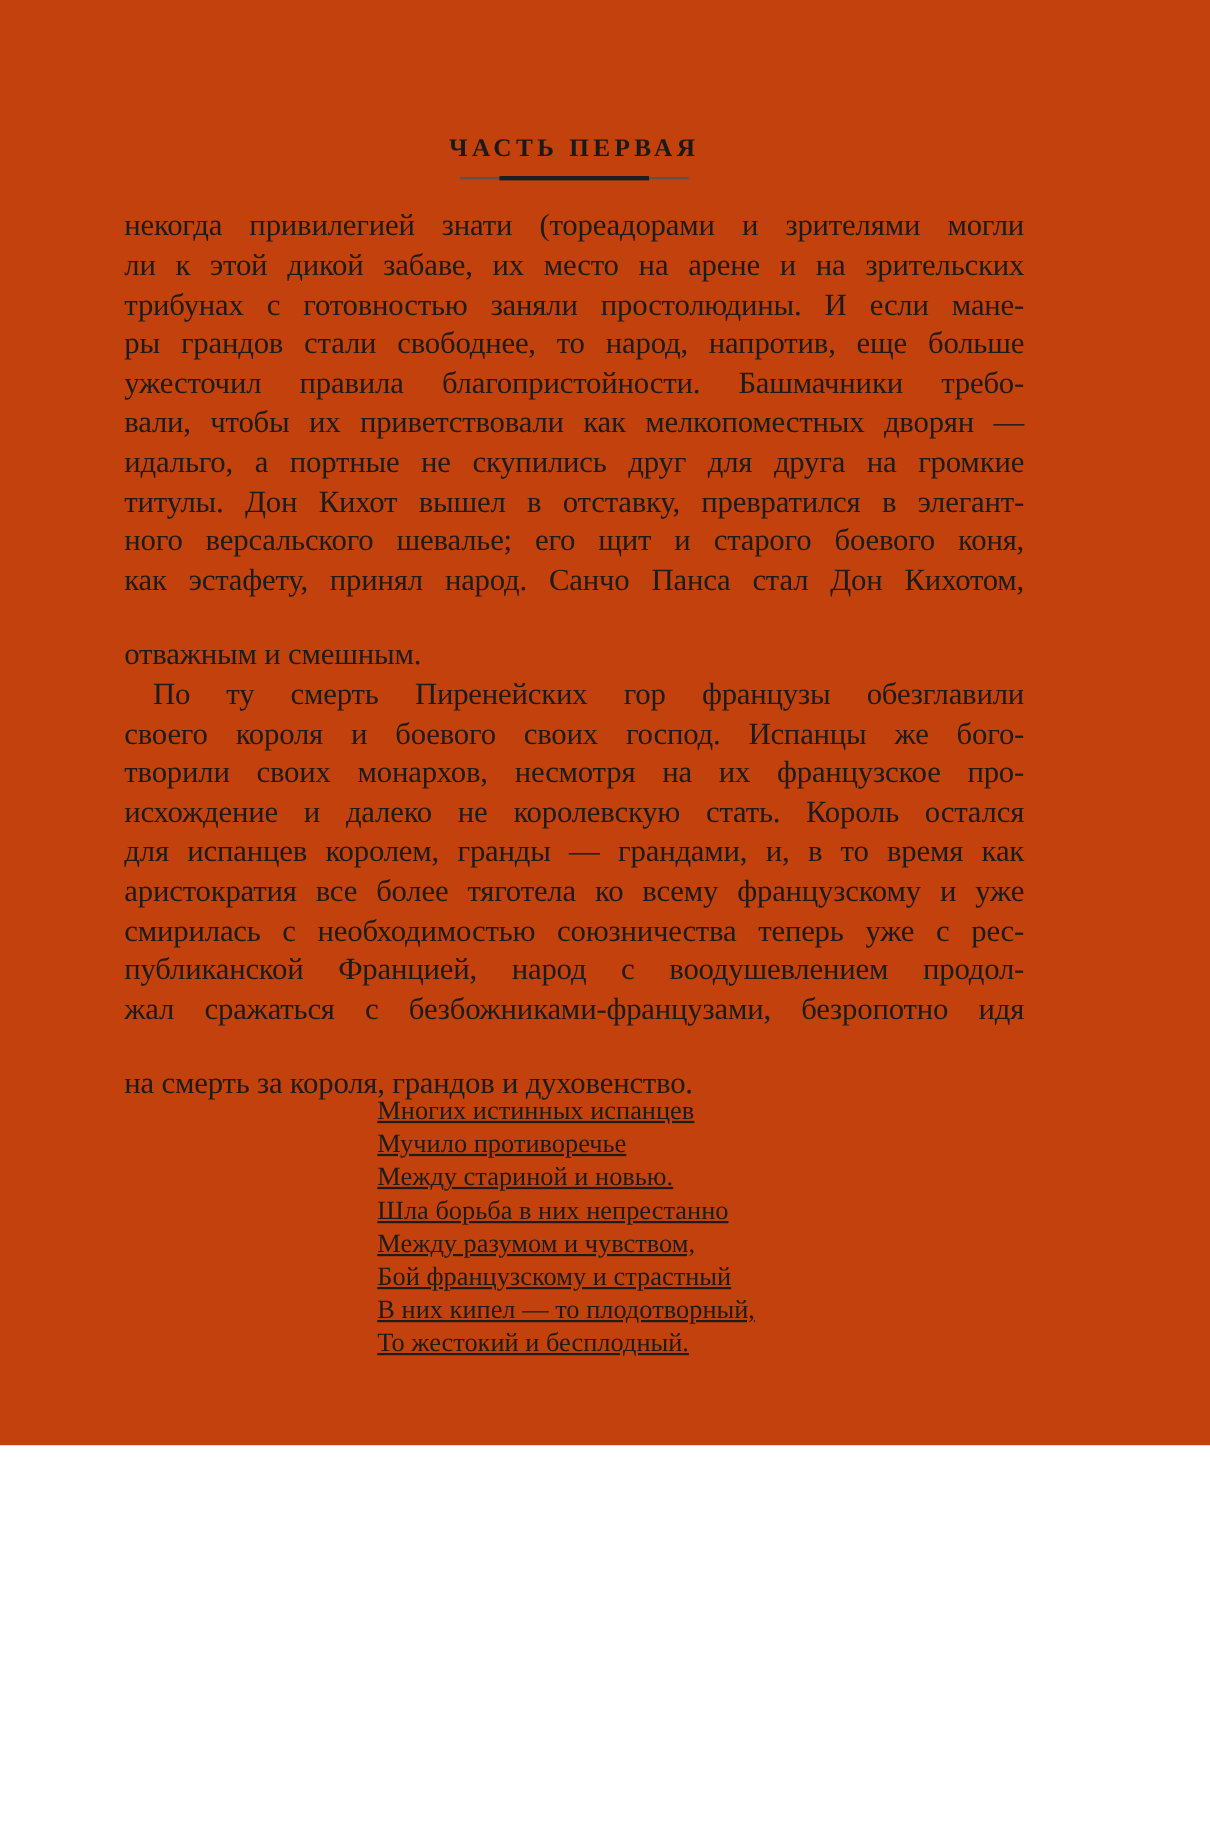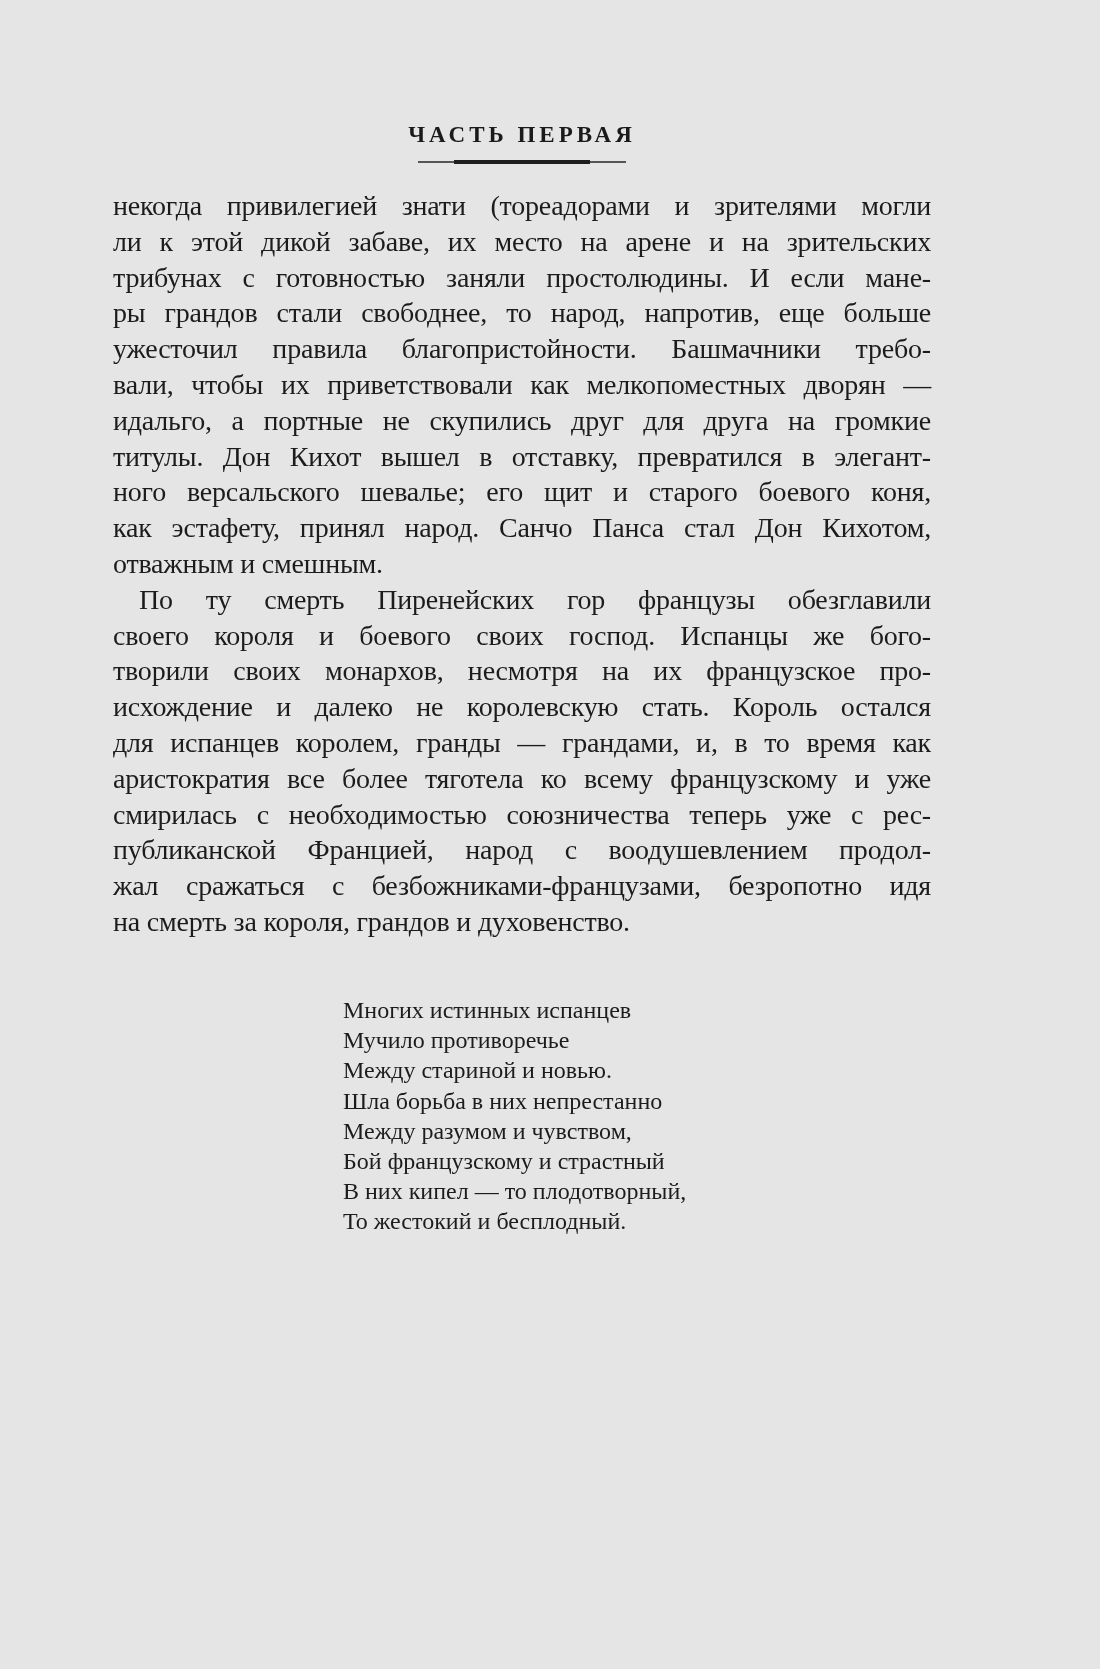--- a/index.html
+++ b/index.html
@@ -3,22 +3,22 @@
 <meta charset="utf-8">
 <style>
   html, body {
     margin: 0;
     padding: 0;
     background: #ffffff;
   }
   .page {
     position: relative;
     width: 1100px;
-    height: 1669px;
-    background: #e5e5e5;
+    height: 1314px;
+    background: #c2410c;
     font-family: "Liberation Serif", serif;
     color: #1c1c1c;
     overflow: hidden;
   }
   .header {
     position: absolute;
     left: 113px;
     top: 122px;
     width: 818px;
     text-align: center;
@@ -60,30 +60,32 @@
     font-size: 28px;
     line-height: 35.8px;
     letter-spacing: -0.2px;
   }
   .jl {
     text-align: justify;
     text-align-last: justify;
   }
   .jl.end {
     text-align-last: left;
+    margin-top: 32px;
   }
   .jl.indent {
     text-indent: 26px;
   }
   .poem {
     position: absolute;
     left: 343px;
     top: 995px;
     font-size: 24px;
     line-height: 30.2px;
+    text-decoration: underline;
   }
   .pl {
     text-align: left;
   }
 </style>
 </head>
 <body>
 
 <div class="page">
 

